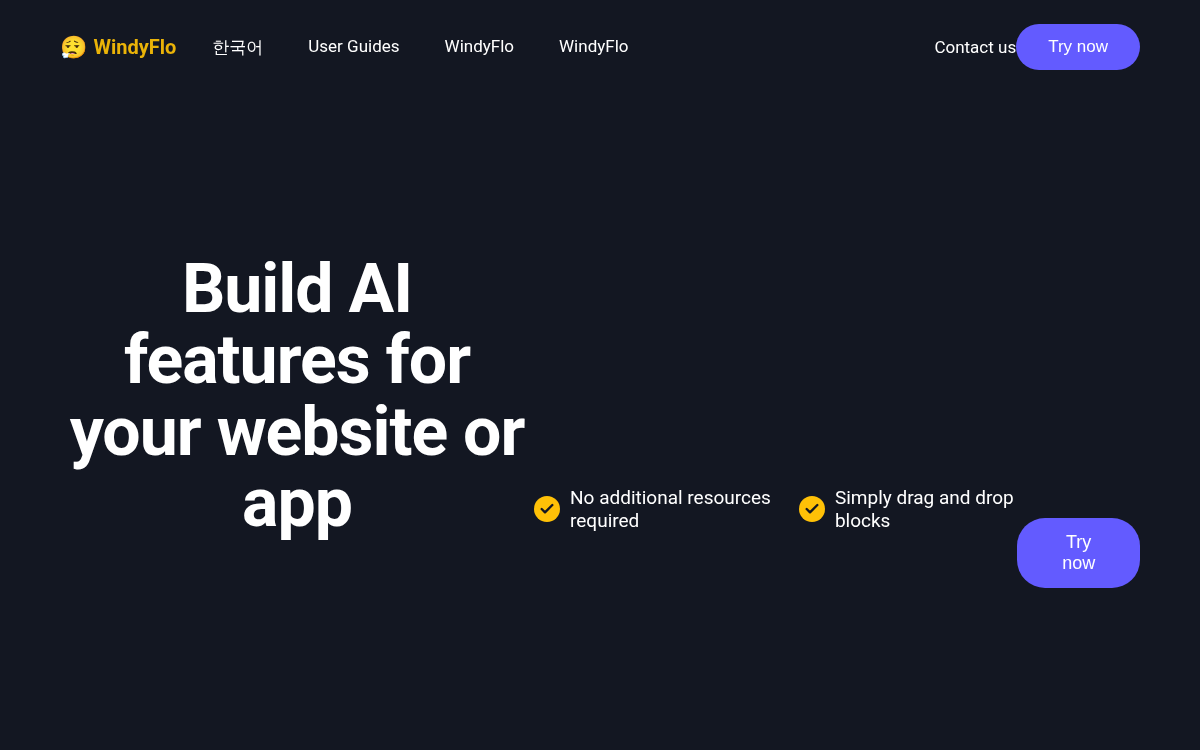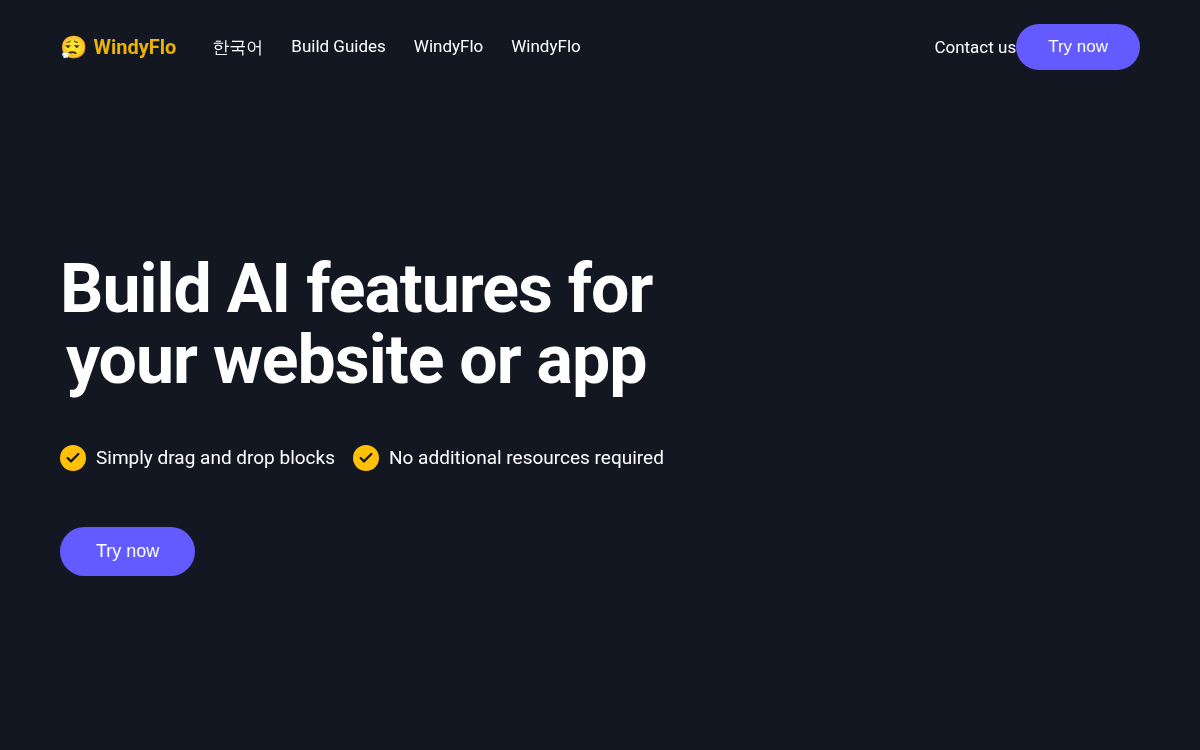--- a/index.html
+++ b/index.html
@@ -42,21 +42,21 @@
     }
     
     .logo-text {
       font-weight: 700;
       font-size: 20px;
       color: #eab308;
     }
     
     .nav-links {
       display: flex;
-      gap: 28px;
+      gap: 45px;
     }
     
     .nav-link {
       color: #ffffff;
       text-decoration: none;
       font-size: 17px;
       cursor: pointer;
     }
     
     .nav-right {
@@ -76,22 +76,22 @@
       border: none;
       padding: 13px 32px;
       border-radius: 28px;
       font-size: 17px;
       font-weight: 500;
       cursor: pointer;
     }
     
     .hero {
       display: flex;
-      flex-direction: column;
-      align-items: flex-start;
+      flex-direction: row;
+      align-items: flex-end;
       margin-top: 160px;
       padding: 0 60px;
     }
     
     .hero-title {
       font-size: 68px;
       font-weight: 700;
       text-align: center;
       line-height: 1.05;
       letter-spacing: -1px;
@@ -148,21 +148,21 @@
 <body>
 
 <nav class="navbar">
   <div class="nav-left">
     <div class="logo">
       <span class="logo-icon">😮‍💨</span>
       <span class="logo-text">WindyFlo</span>
     </div>
     <div class="nav-links">
       <a class="nav-link">한국어</a>
-      <a class="nav-link">Build Guides</a>
+      <a class="nav-link">User Guides</a>
       <a class="nav-link">WindyFlo</a>
       <a class="nav-link">WindyFlo</a>
     </div>
   </div>
   <div class="nav-right">
     <a class="contact-link">Contact us</a>
     <button class="btn-primary">Try now</button>
   </div>
 </nav>
 
@@ -172,26 +172,26 @@
     <span>your website or app</span>
   </h1>
 
   <div class="features">
     <div class="feature-item">
       <span class="check-icon">
         <svg viewBox="0 0 24 24" fill="none" stroke="#131722" stroke-width="3.5" stroke-linecap="round" stroke-linejoin="round">
           <polyline points="20 6 9 17 4 12"></polyline>
         </svg>
       </span>
-      <span class="feature-text">Simply drag and drop blocks</span>
+      <span class="feature-text">No additional resources required</span>
     </div>
     <div class="feature-item">
       <span class="check-icon">
         <svg viewBox="0 0 24 24" fill="none" stroke="#131722" stroke-width="3.5" stroke-linecap="round" stroke-linejoin="round">
           <polyline points="20 6 9 17 4 12"></polyline>
         </svg>
       </span>
-      <span class="feature-text">No additional resources required</span>
+      <span class="feature-text">Simply drag and drop blocks</span>
     </div>
   </div>
 
   <button class="hero-cta">Try now</button>
 </section>
 
 </body></html>

